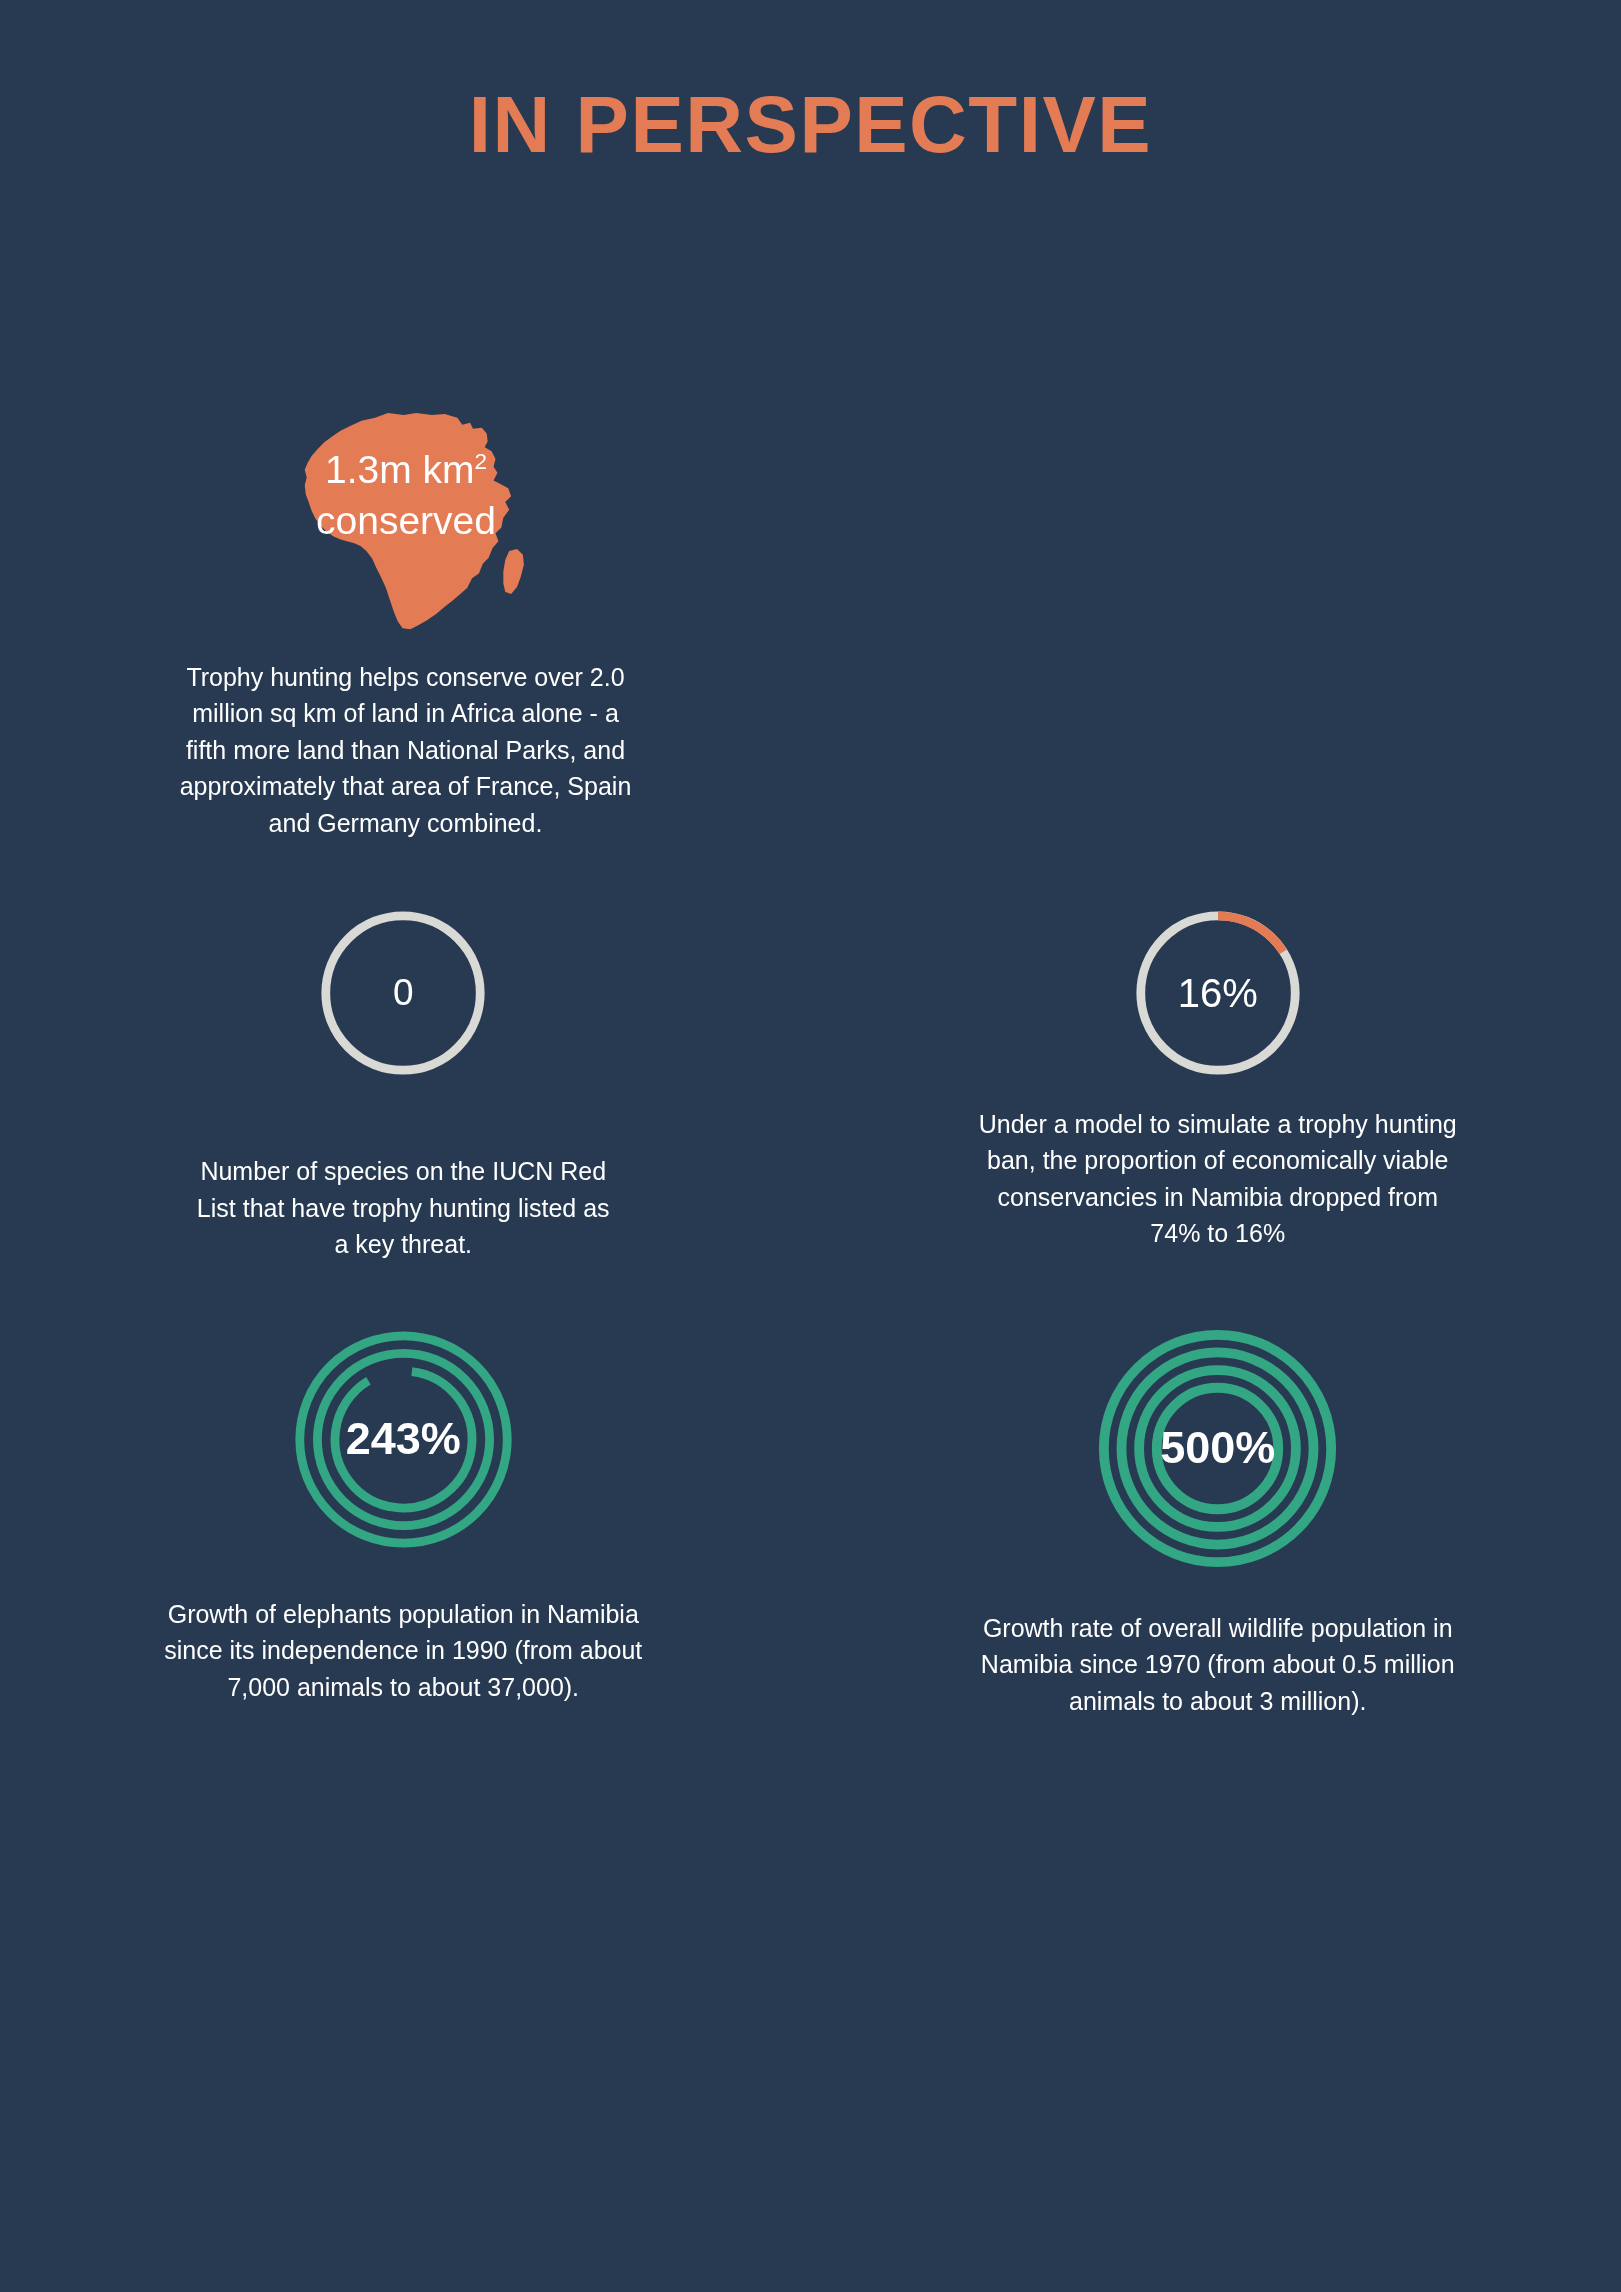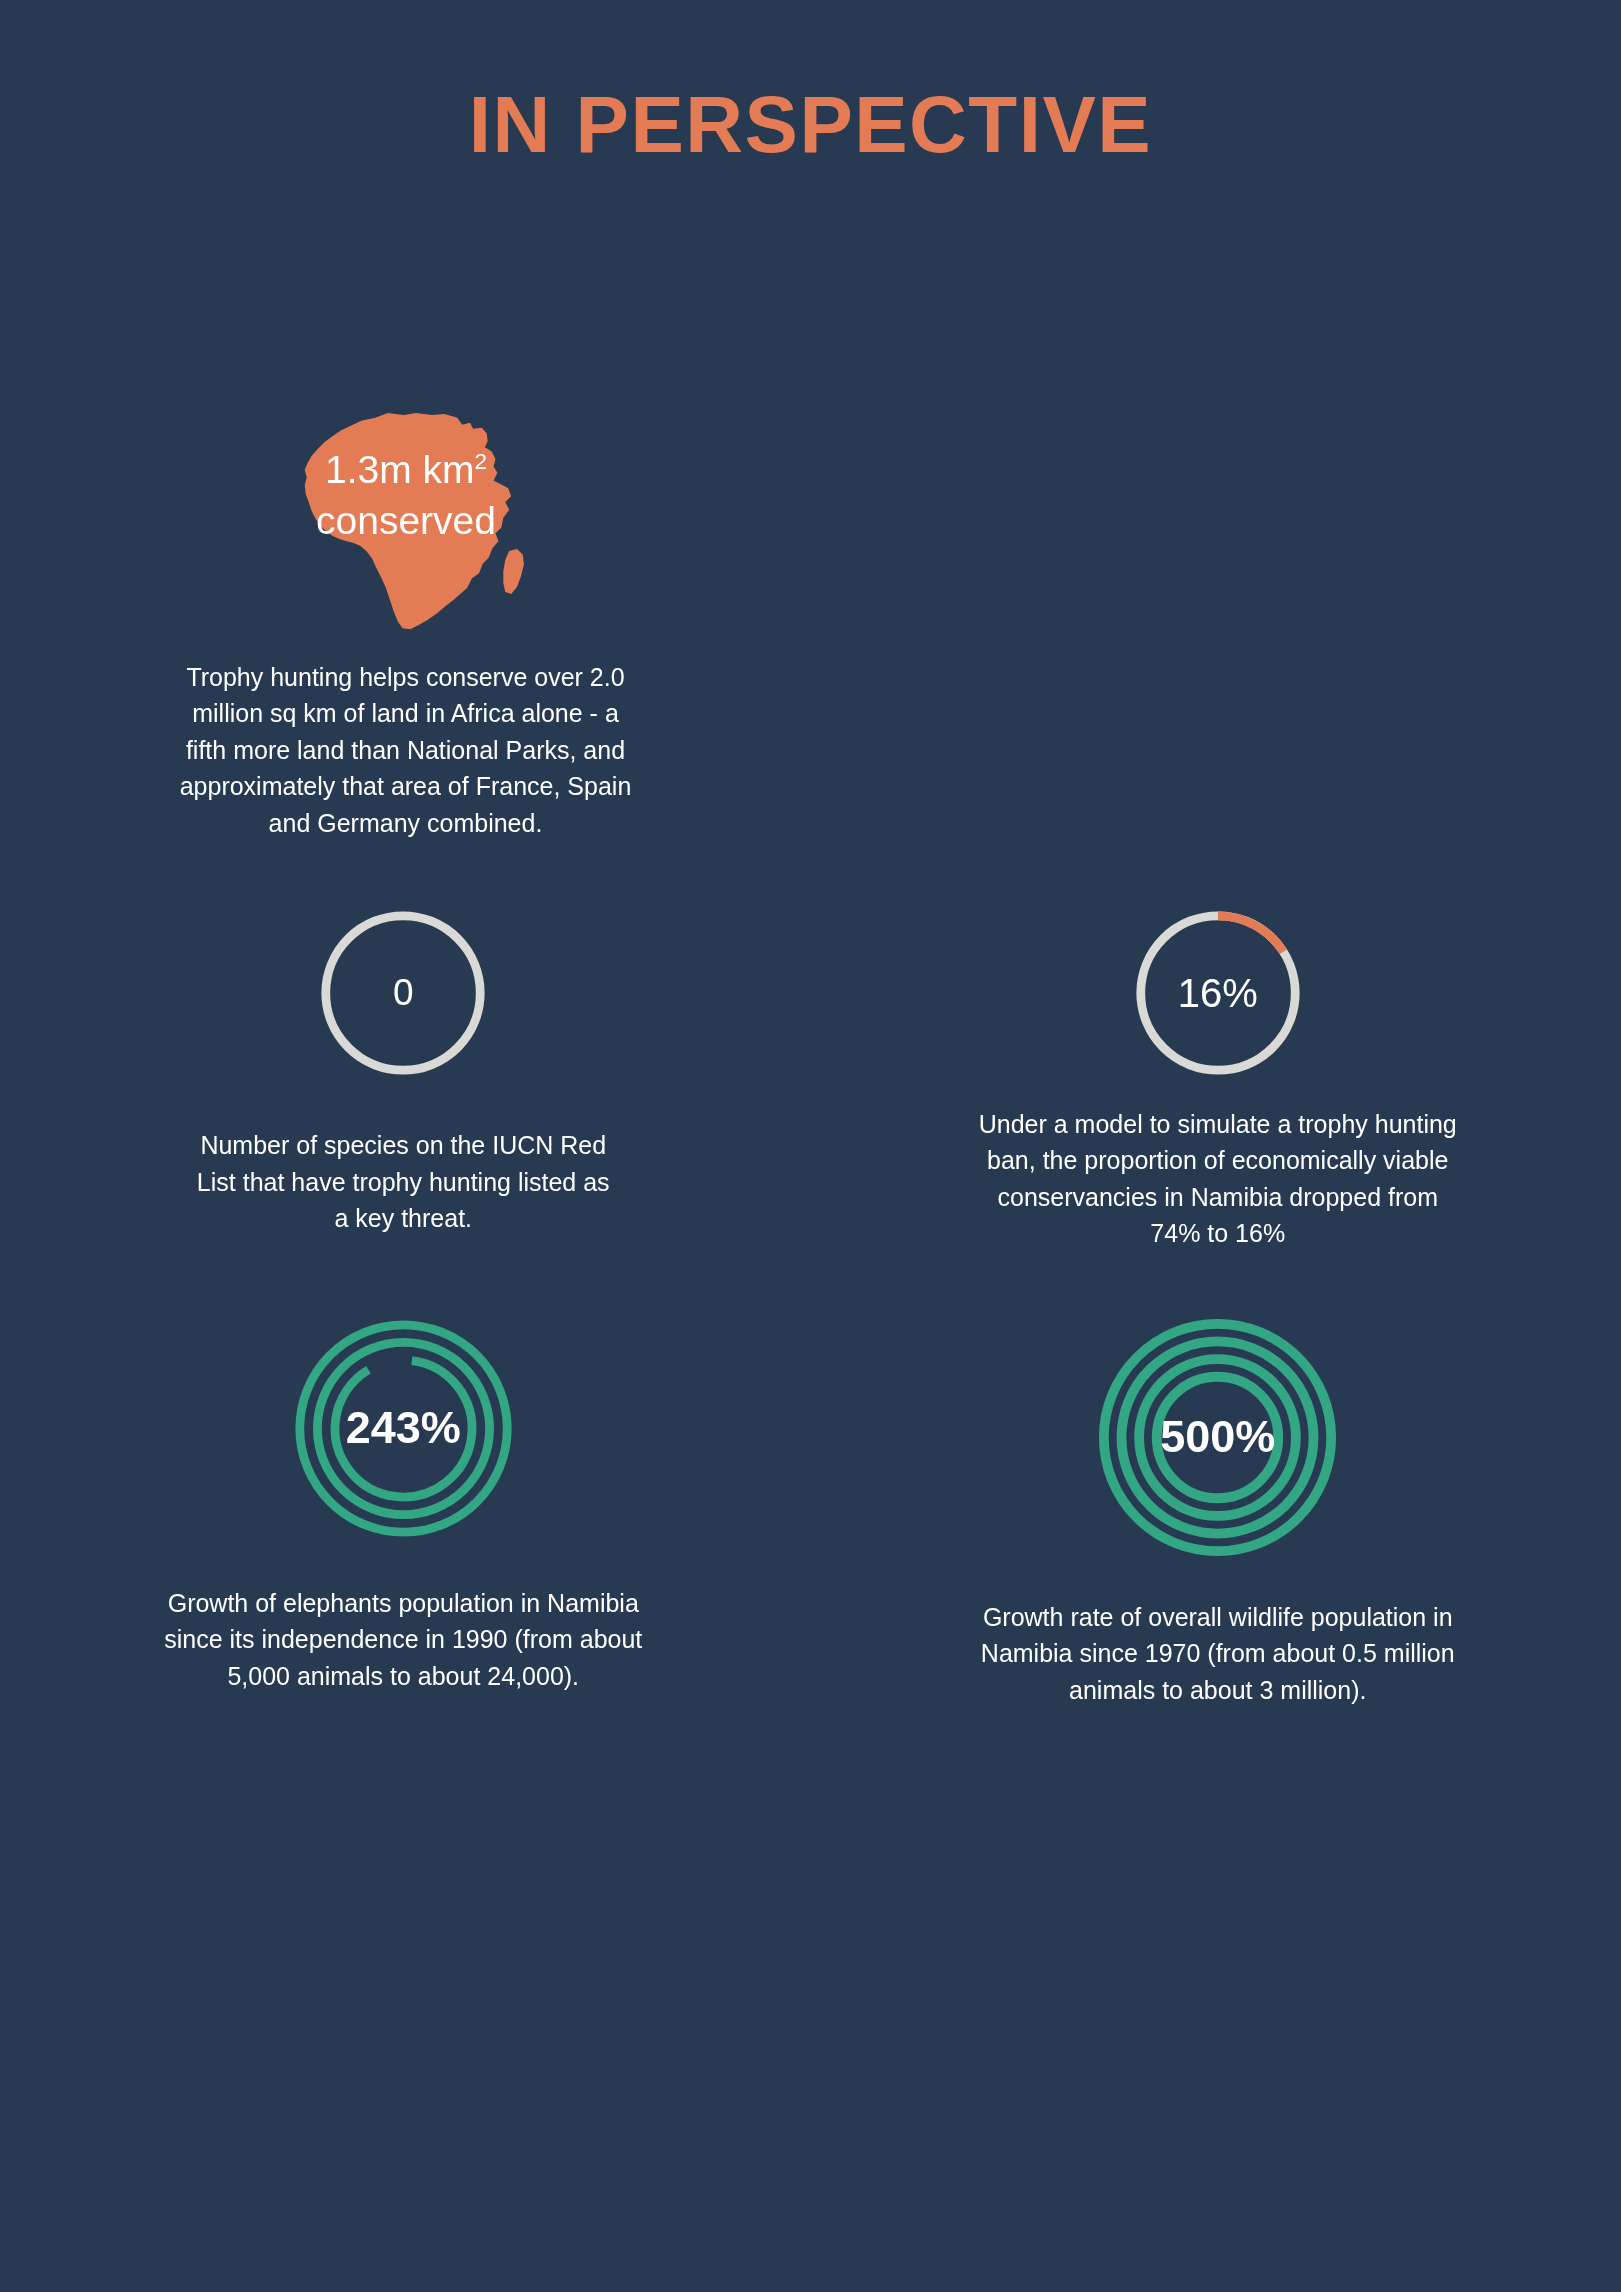--- a/index.html
+++ b/index.html
@@ -159,21 +159,21 @@
 
       <div class="cell">
         <div class="viz">
           <div class="ring-wrap" style="width:174px;height:174px;">
             <svg width="174" height="174" viewBox="0 0 178 178">
               <circle cx="89" cy="89" r="79" fill="none" stroke="#D9D9D5" stroke-width="9"></circle>
             </svg>
             <div class="ring-value small-zero">0</div>
           </div>
         </div>
-        <div class="caption cap-w-3" style="margin-top:47px;">Number of species on the IUCN Red List that have trophy hunting listed as a key threat.</div>
+        <div class="caption cap-w-3" style="margin-top:73px;">Number of species on the IUCN Red List that have trophy hunting listed as a key threat.</div>
       </div>
 
       <div class="cell">
         <div class="viz">
           <div class="ring-wrap" style="width:174px;height:174px;">
             <svg width="174" height="174" viewBox="0 0 178 178">
               <circle cx="89" cy="89" r="79" fill="none" stroke="#D9D9D5" stroke-width="9"></circle>
               <circle cx="89" cy="89" r="79" fill="none" stroke="#E37B55" stroke-width="9" stroke-dasharray="79.4 496.4" transform="rotate(-90 89 89)"></circle>
             </svg>
             <div class="ring-value">16%</div>
@@ -217,21 +217,21 @@
                 <circle cx="116" cy="116" r="88"></circle>
 
                 <circle cx="116" cy="116" r="106" stroke-dasharray="666 0" transform="rotate(-90 116 116)"></circle>
               </g>
 
               <rect x="116" y="38" width="3" height="20" fill="#283A52"></rect>
             </svg>
             <div class="ring-value big">243%</div>
           </div>
         </div>
-        <div class="caption cap-w-5" style="margin-top:43px;">Growth of elephants population in Namibia since its independence in 1990 (from about 5,000 animals to about 24,000).</div>
+        <div class="caption cap-w-5" style="margin-top:43px;">Growth of elephants population in Namibia since its independence in 1990 (from about 7,000 animals to about 37,000).</div>
       </div>
 
       <div class="cell">
         <div class="viz">
           <div class="ring-wrap" style="width:245px;height:245px;">
             <svg width="245" height="245" viewBox="0 0 250 250">
               <g fill="none" stroke="#33A684" stroke-width="10">
                 <circle cx="125" cy="125" r="62"></circle>
                 <circle cx="125" cy="125" r="80"></circle>
                 <circle cx="125" cy="125" r="98"></circle>

